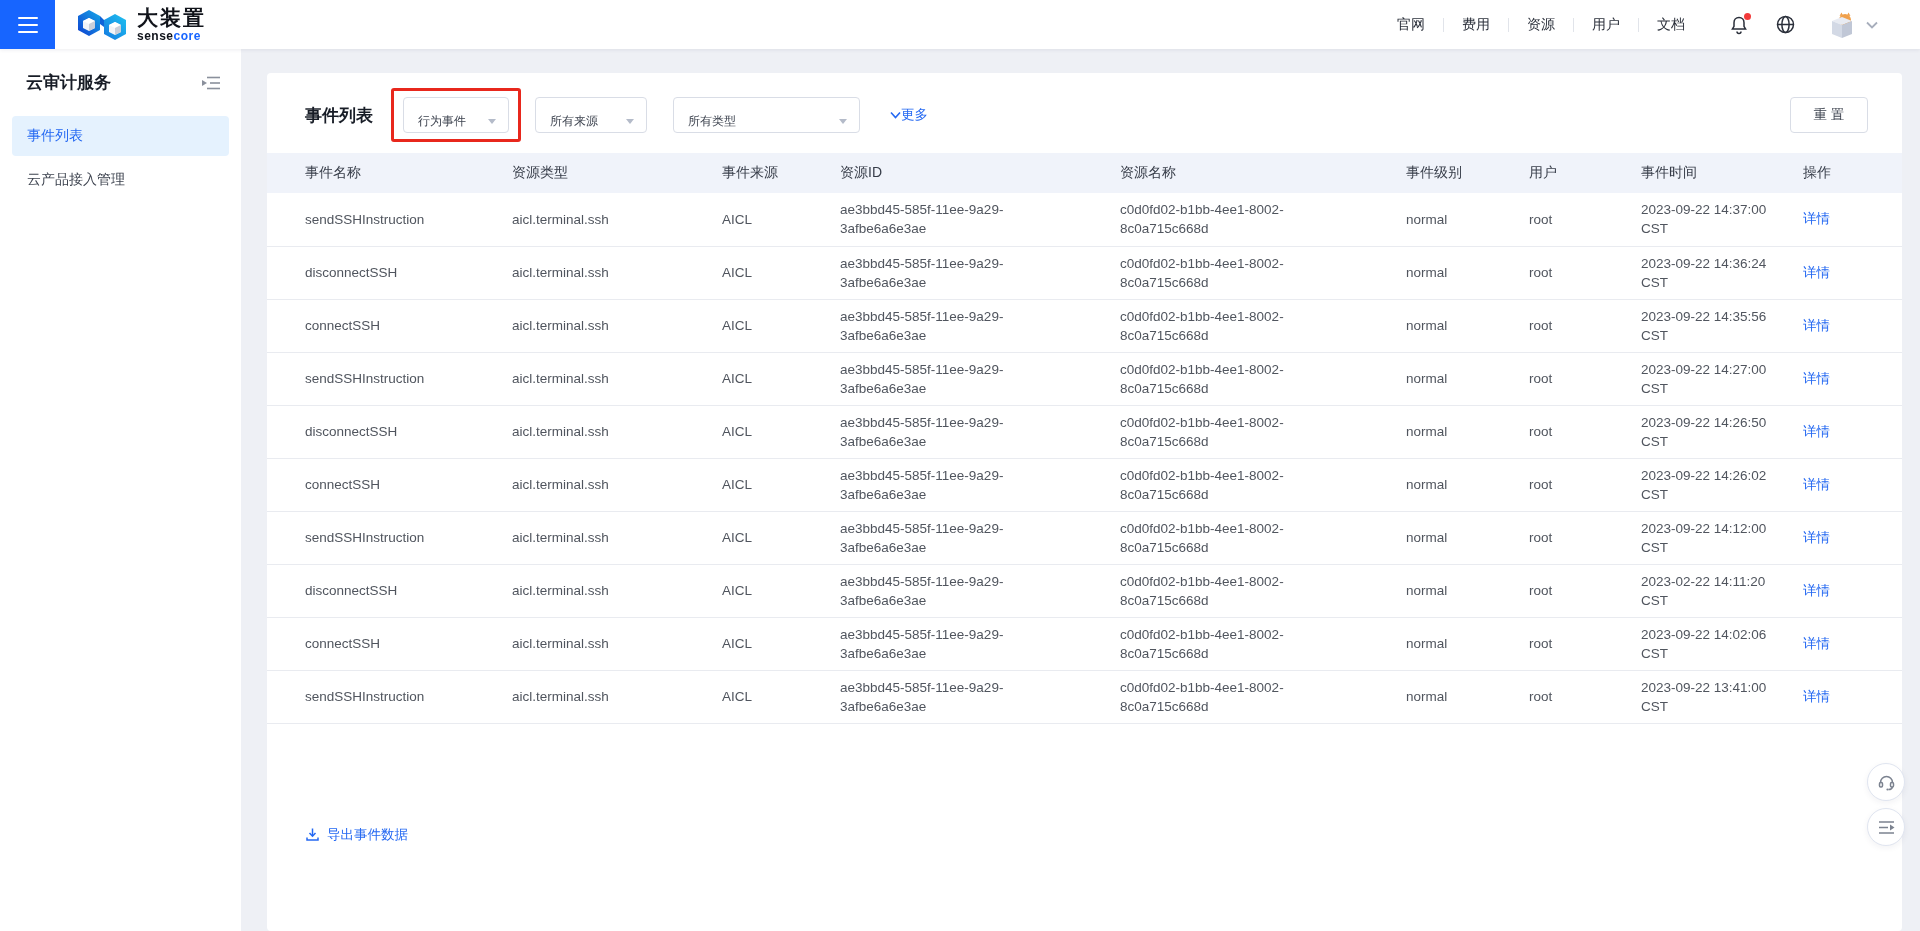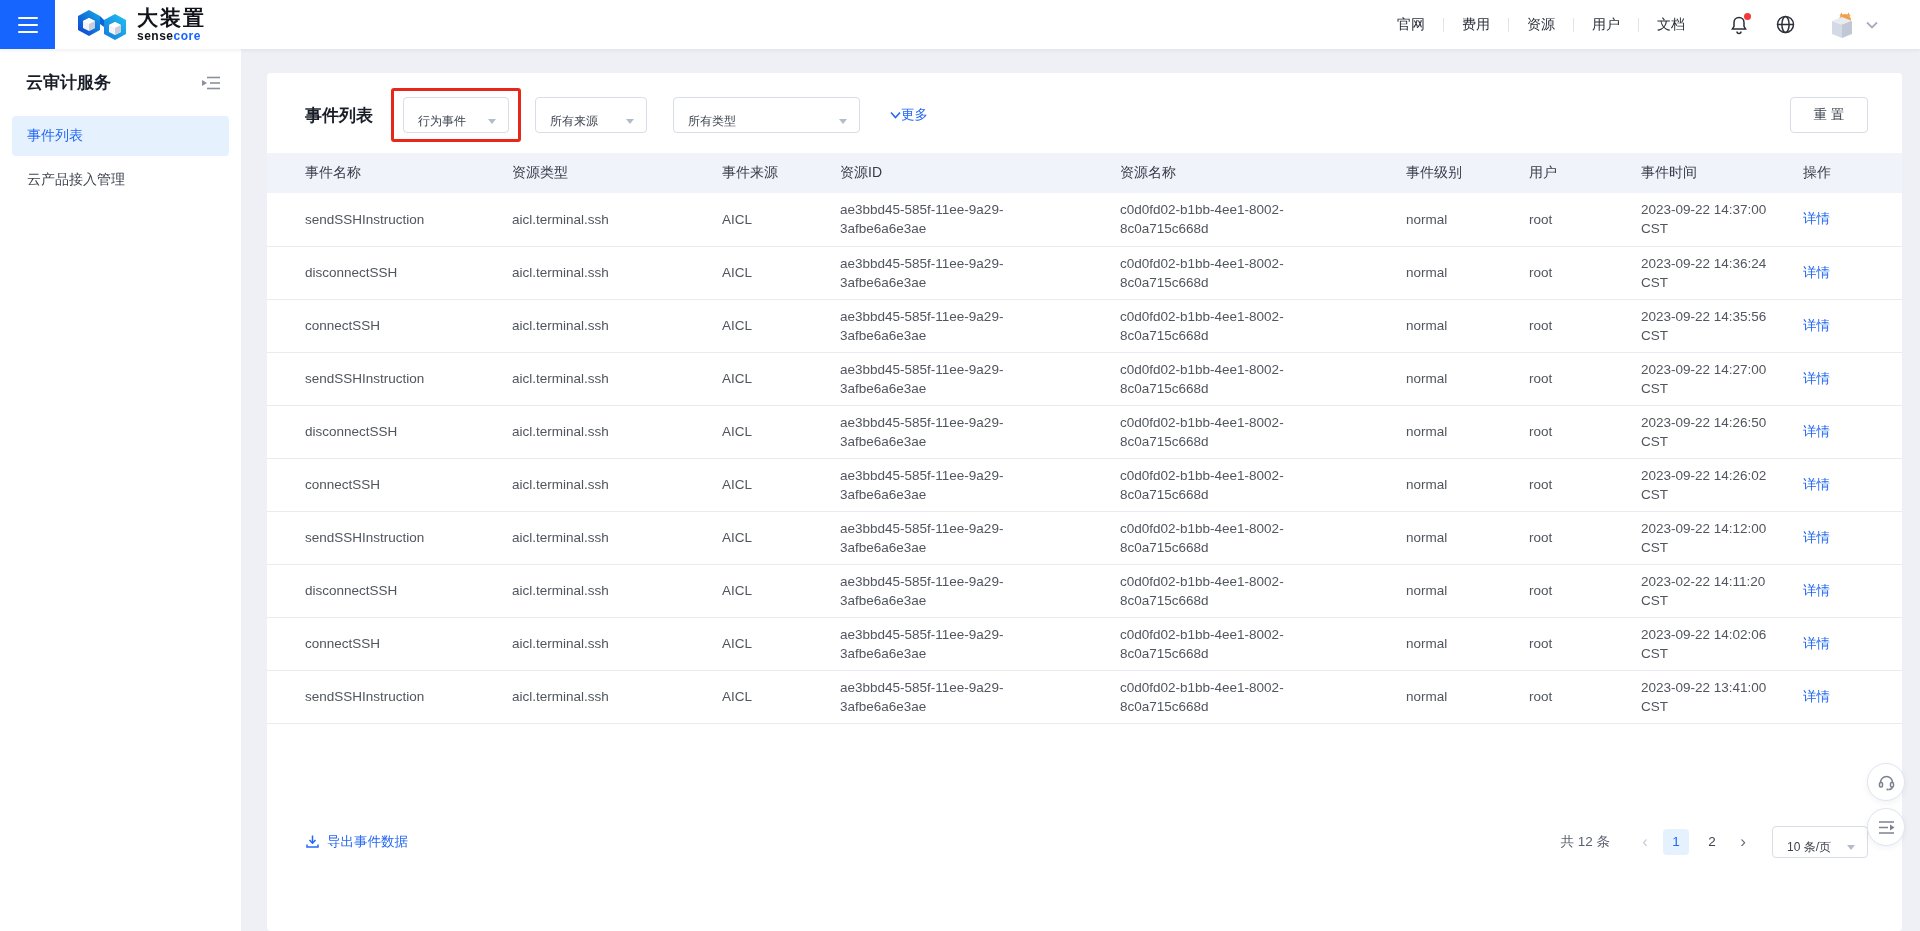--- a/index.html
+++ b/index.html
@@ -551,31 +551,20 @@
 
       <div class="card-footer">
         <div class="export-link">
           <svg width="15" height="15" viewBox="0 0 15 15" fill="none" stroke="#2468f2" stroke-width="1.5">
             <path d="M2 10.5 v2.5 h11 v-2.5"></path>
             <line x1="7.5" y1="1.5" x2="7.5" y2="9"></line>
             <polyline points="4.5,6 7.5,9.2 10.5,6"></polyline>
           </svg>
           <span>导出事件数据</span>
         </div>
-        <div class="pager">
-          <span class="total">共 12 条</span>
-          <span class="page-arrow disabled">‹</span>
-          <span class="page-num active">1</span>
-          <span class="page-num">2</span>
-          <span class="page-arrow">›</span>
-          <div class="select pagesize">
-            <span>10 条/页</span>
-            <span class="caret"></span>
-          </div>
-        </div>
       </div>
 
     </div>
   </div>
 </div>
 
 <div class="float-btn fb1">
   <svg width="19" height="19" viewBox="0 0 19 19" fill="none" stroke="#7b828f" stroke-width="1.5">
     <path d="M3.5 9.5 a6 6 0 0 1 12 0"></path>
     <rect x="2.5" y="9.5" width="3" height="4.5" rx="1.2"></rect>

